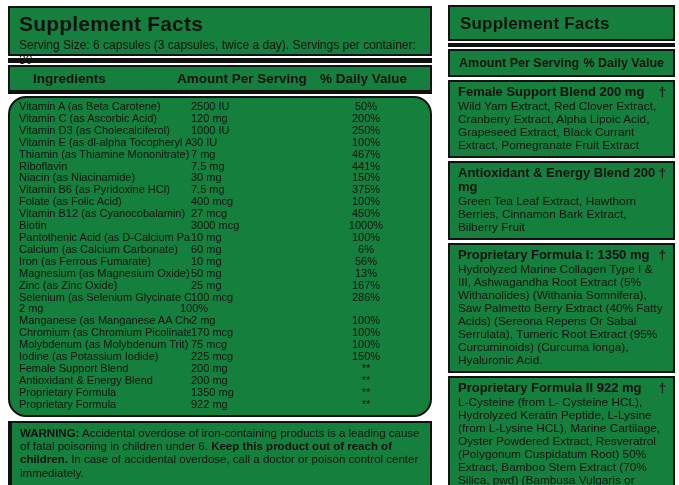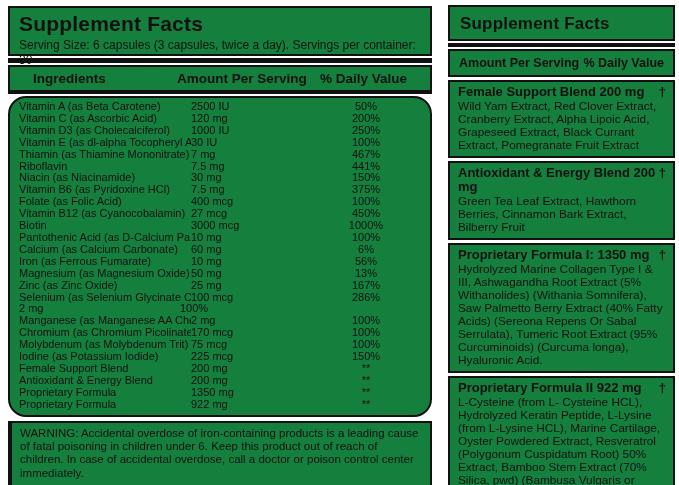--- a/index.html
+++ b/index.html
@@ -22,21 +22,21 @@
   .lp-header .col-amount{width:120px;text-align:center;font-weight:bold;font-size:13.5px;white-space:nowrap;}
   .lp-header .col-dv{width:110px;text-align:right;font-weight:bold;font-size:13.5px;white-space:nowrap;}
   .lp-body{margin-top:2px;padding:3px 9px 4px 9px;border-radius:18px;}
   .ing-row{display:flex;font-size:11px;line-height:11.9px;}
   .ing-row .col-name{flex:1;white-space:nowrap;overflow:hidden;}
   .ing-row .col-amount{width:120px;text-align:left;white-space:nowrap;}
   .ing-row .col-dv{width:110px;text-align:center;white-space:nowrap;}
   .lp-footer{margin-top:4px;display:flex;height:66px;}
   .lp-footnotes{width:160px;padding:8px 6px 6px 8px;font-size:11.5px;line-height:14px;box-sizing:border-box;}
   .lp-warning{flex:1;border-left:2px solid #111;padding:4px 8px;font-size:11.5px;line-height:13.4px;box-sizing:border-box;}
-  .bold{font-weight:normal;}
+  .bold{font-weight:bold;}
   
   .rp-titlebox{padding:7px 10px;height:36px;}
   .rp-title{font-size:17px;font-weight:bold;letter-spacing:.2px;}
   .rp-thickbar{height:4px;background:#111;margin:2px 0;}
   .rp-header{display:flex;justify-content:space-between;align-items:center;padding:5px 9px;margin-top:1px;}
   .rp-header span{font-weight:bold;font-size:12.5px;white-space:nowrap;}
   .rp-section{margin-top:3px;padding:3px 7px 4px 8px;}
   .rp-sec-head{display:flex;justify-content:space-between;font-weight:bold;font-size:13px;line-height:14px;}
   .rp-sec-desc{font-size:11.8px;line-height:13px;margin-top:1px;}
 </style>

